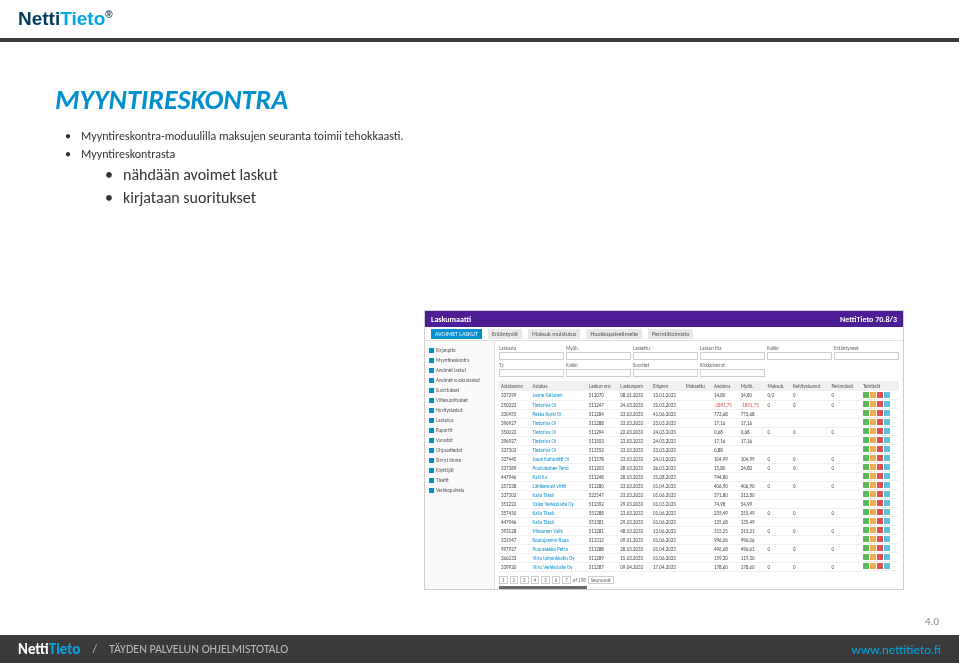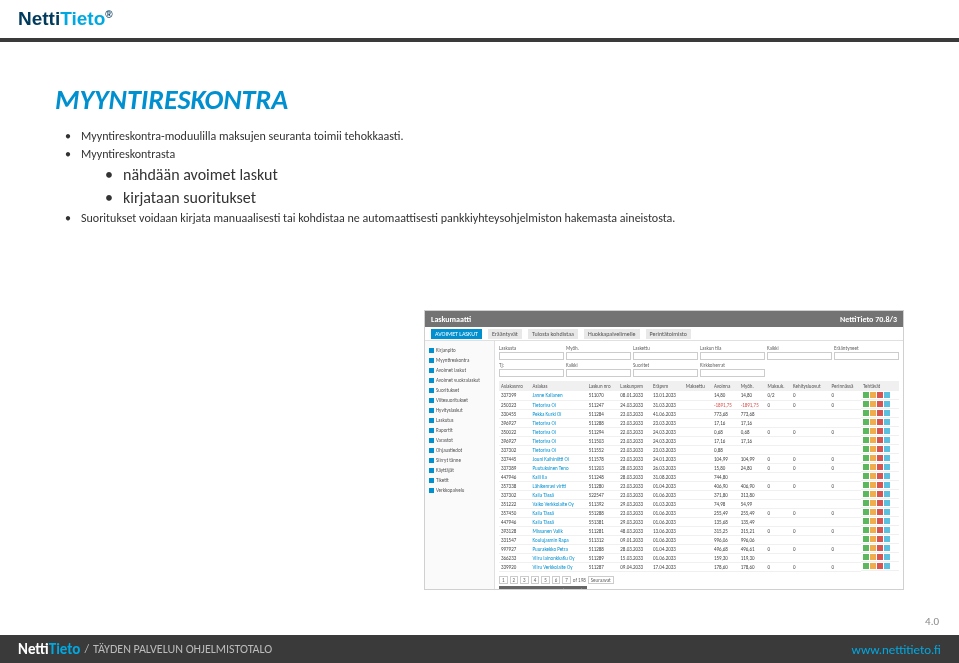--- a/index.html
+++ b/index.html
@@ -71,21 +71,21 @@
     right: 55px;
     top: 310px;
     width: 480px;
     height: 280px;
     background: #f4f5f6;
     border: 1px solid #d0d0d0;
     font-size: 6px;
     overflow: hidden;
   }
   .ss-header {
-    background: #737373;
+    background: #4c1d95;
     height: 16px;
     color: #fff;
     padding: 3px 6px;
     font-size: 8px;
     font-weight: bold;
     display: flex;
     justify-content: space-between;
     align-items: center;
   }
   .ss-toolbar {
@@ -209,21 +209,21 @@
     height: 28px;
     background: #3a3a3a;
     display: flex;
     align-items: center;
     padding: 0 18px;
     justify-content: space-between;
   }
   .footer-left {
     display: flex;
     align-items: center;
-    gap: 4px;
+    gap: 12px;
     color: #bbb;
     font-size: 12px;
   }
   .footer-logo {
     font-weight: bold;
     color: #fff;
     font-size: 15px;
   }
   .footer-logo .tieto { color: #00a8e1; }
   .footer-url {
@@ -248,33 +248,32 @@
 </div>
 <div class="top-stripe"></div>
 
 <div class="content">
   <div class="title">MYYNTIRESKONTRA</div>
   <ul id="bullets">
       <li class="bullet-l1">Myyntireskontra-moduulilla maksujen seuranta toimii tehokkaasti.</li>
       <li class="bullet-l1">Myyntireskontrasta</li>
       <li class="bullet-l2">nähdään avoimet laskut</li>
       <li class="bullet-l2">kirjataan suoritukset</li>
-      <li class="bullet-l1">Suoritukset voidaan kirjata manuaalisesti tai kohdistaa ne automaattisesti pankkiyhteysohjelmiston hakemasta aineistosta.</li>
     </ul>
 </div>
 
 <div class="screenshot-embed">
   <div class="ss-header">
     <span>Laskumaatti</span>
     <span>NettiTieto 70.8/3</span>
   </div>
   <div class="ss-toolbar" id="ss-tabs">
       <span class="ss-tab active">AVOIMET LASKUT</span>
       <span class="ss-tab">Erääntyvät</span>
-      <span class="ss-tab">Tulosta kohdistaa</span>
+      <span class="ss-tab">Maksuk muistutus</span>
       <span class="ss-tab">Huokkapalvelimelle</span>
       <span class="ss-tab">Perintätoimisto</span>
     </div>
   <div class="ss-body">
     <div class="ss-sidebar" id="ss-sidebar">
         <div class="ss-sidebar-item">
           <span class="sq"></span>
           <span>Kirjanpito</span>
         </div>
         <div class="ss-sidebar-item">

